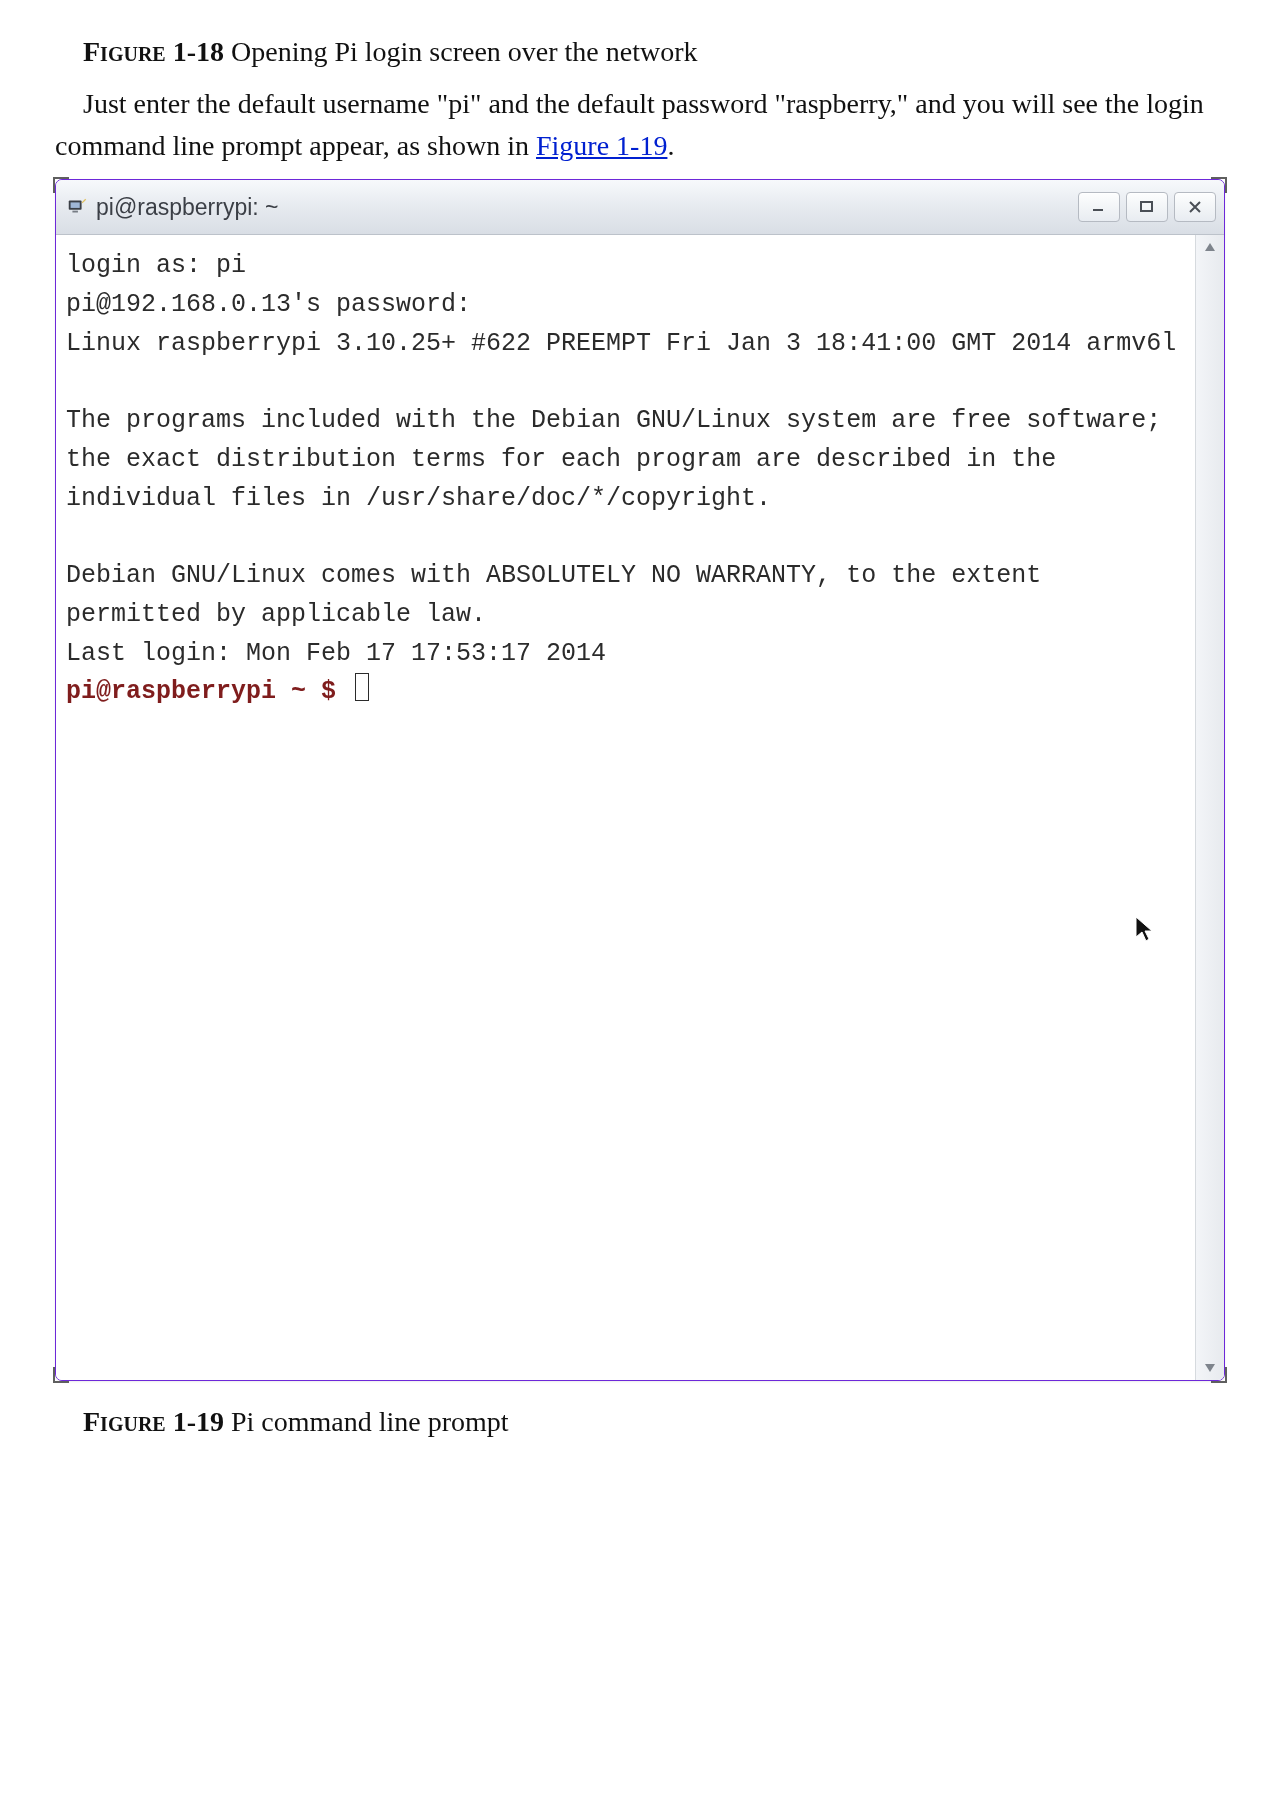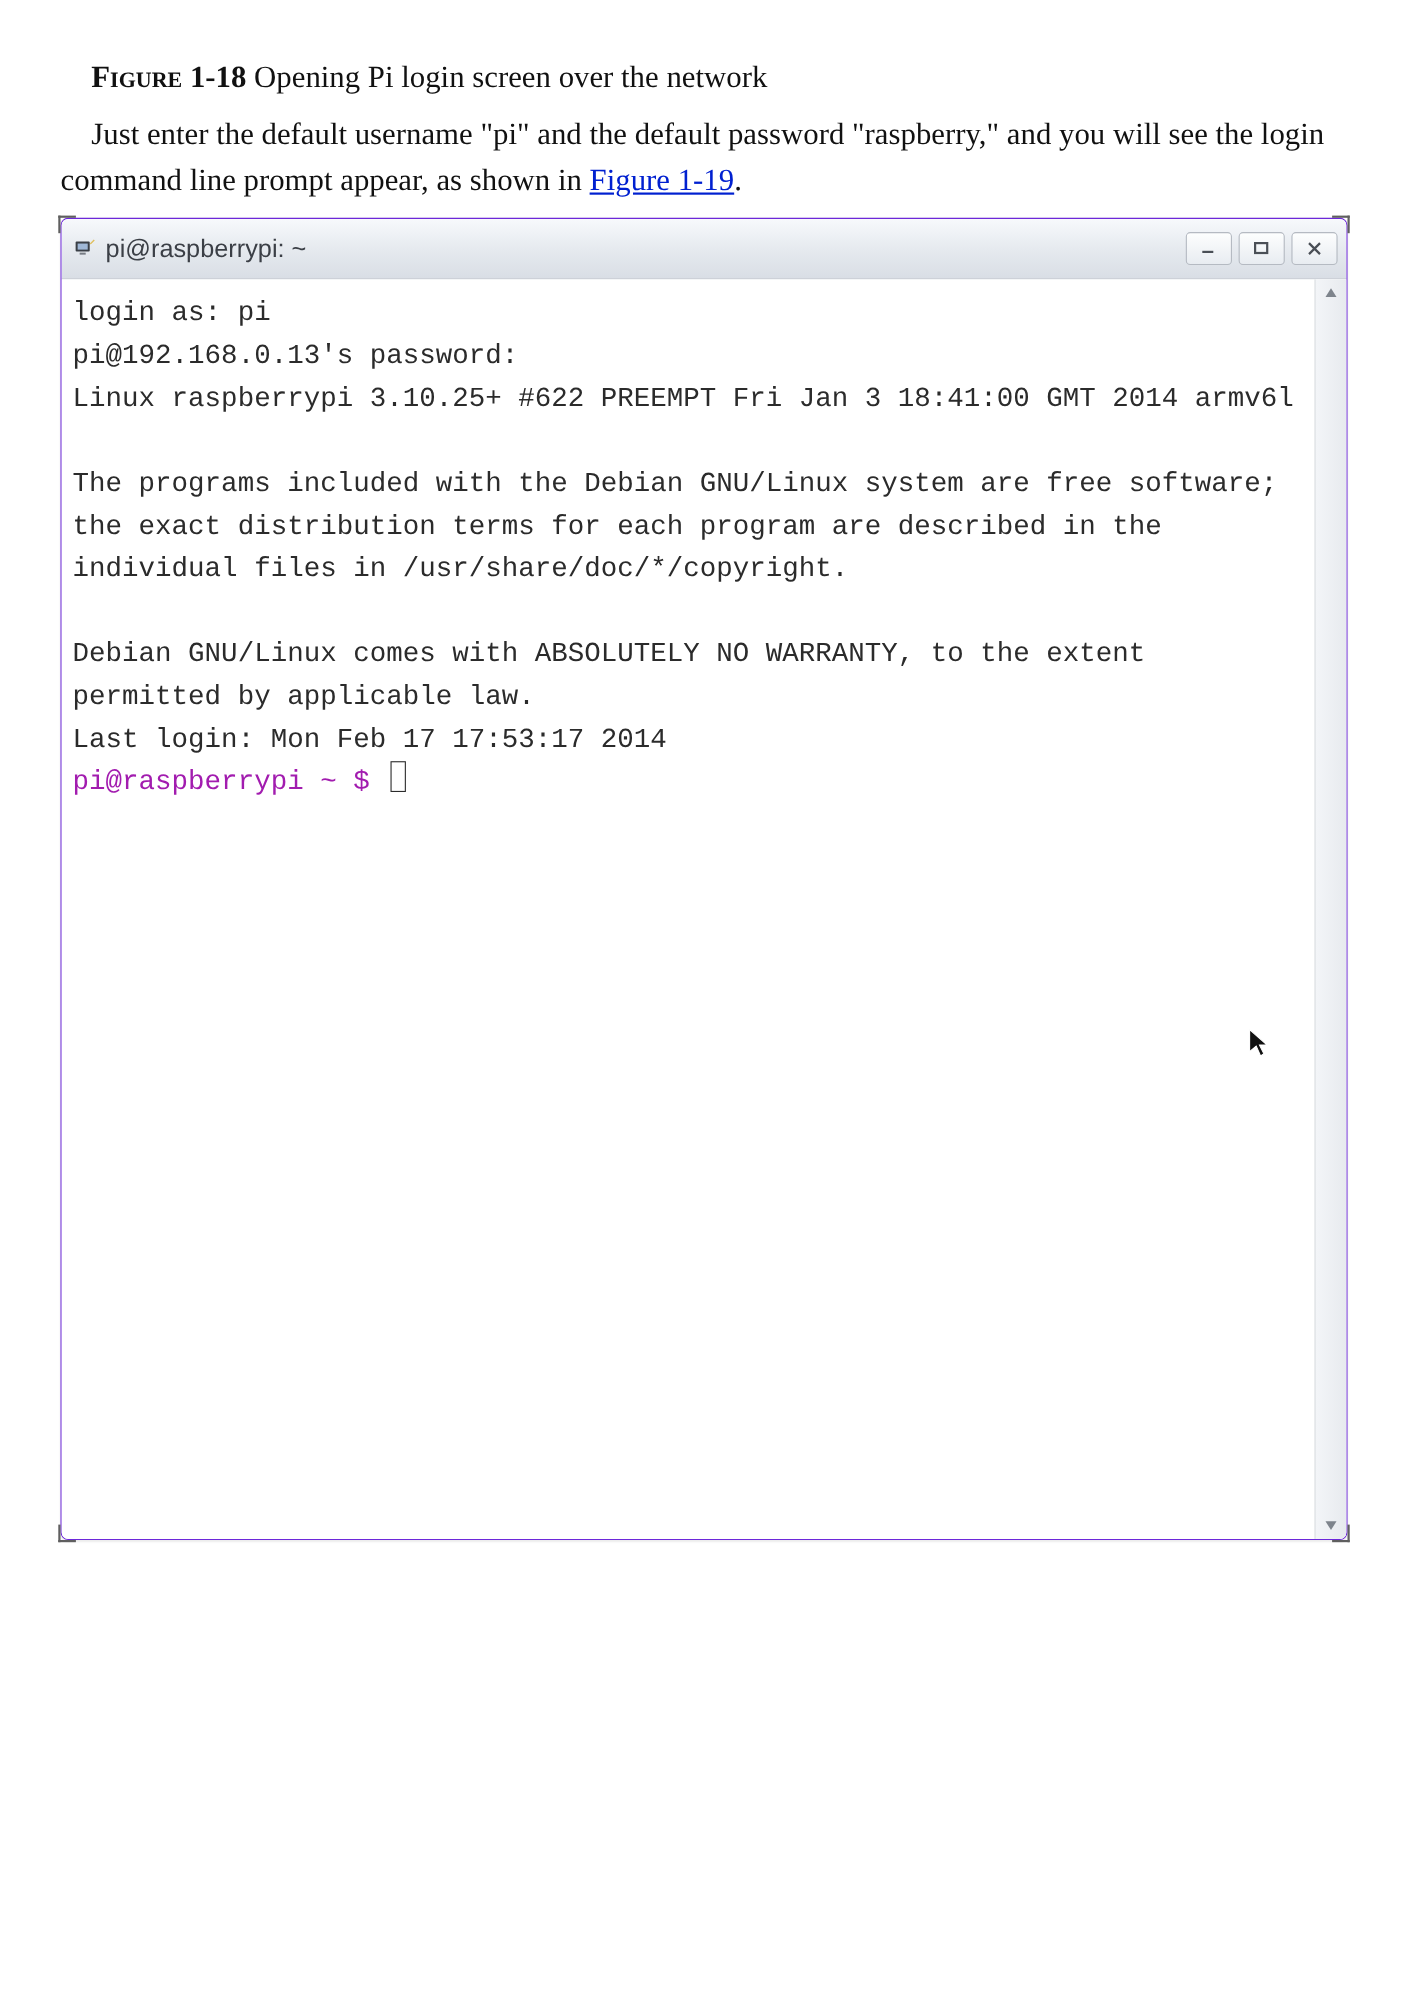--- a/index.html
+++ b/index.html
@@ -6,21 +6,21 @@
     margin: 0;
     padding: 0;
     background: #ffffff;
     font-family: Georgia, "Times New Roman", serif;
     color: #111111;
   }
   .page {
     width: 1280px;
     min-height: 1809px;
     box-sizing: border-box;
-    padding: 50px 55px 60px 55px;
+    padding: 31px 55px 60px 55px;
     position: relative;
   }
   .caption {
     font-size: 28px;
     line-height: 1.5;
     margin: 0 0 10px 0;
     text-indent: 28px;
   }
   .caption .label {
     font-variant: small-caps;
@@ -116,21 +116,22 @@
     flex: 1;
     padding: 12px 10px 10px 10px;
     font-family: "Courier New", monospace;
     font-size: 25px;
     line-height: 1.55;
     color: #2b2b2b;
     white-space: pre-wrap;
     overflow: hidden;
   }
   .term-text .prompt {
-    color: #a21caf;
+    color: #7f1d1d;
+    font-weight: bold;
   }
   .term-text .cursor {
     display: inline-block;
     width: 12px;
     height: 26px;
     border: 1px solid #2b2b2b;
     vertical-align: -3px;
     margin-left: 4px;
   }
   .scrollbar {
@@ -236,14 +237,17 @@
         </div>
         <div class="mouse-cursor">
           <svg viewBox="0 0 20 28" width="20" height="28">
             <path d="M2 2 L2 22 L8 17 L12 26 L15 24 L11 16 L18 16 Z" fill="#111" stroke="#fff" stroke-width="1"></path>
           </svg>
         </div>
       </div>
     </div>
   </div>
 
+  <p class="caption">
+    <span class="label">Figure 1-19</span><span> Pi command line prompt</span>
+  </p>
 
 </div>
 
 </body></html>

